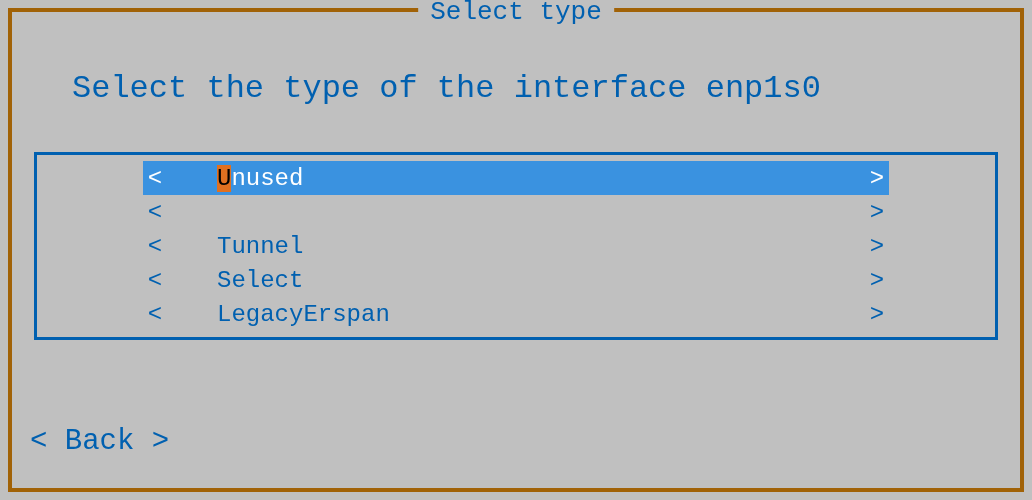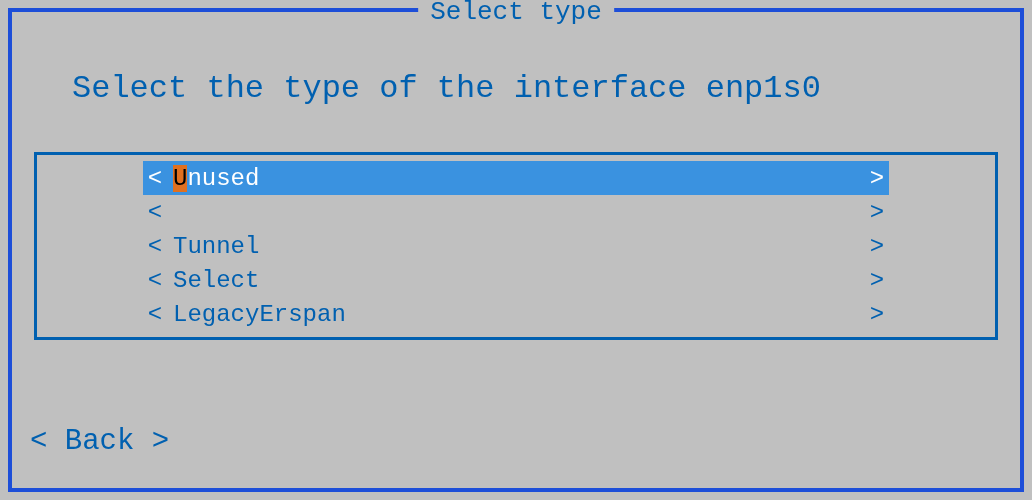--- a/index.html
+++ b/index.html
@@ -15,21 +15,21 @@
       height: 500px;
       position: relative;
       overflow: hidden;
     }
     .outer-box {
       position: absolute;
       top: 8px;
       left: 8px;
       right: 8px;
       bottom: 8px;
-      border: 4px solid #1d4ed8;
+      border: 4px solid #a16207;
     }
     .outer-title {
       position: absolute;
       top: -15px;
       left: 50%;
       transform: translateX(-50%);
       background: #c0c0c0;
       color: #0060b0;
       padding: 0 12px;
       font-size: 26px;
@@ -68,20 +68,21 @@
       width: 24px;
       text-align: center;
     }
     .list-item .bracket-right {
       width: 24px;
       text-align: center;
       margin-left: auto;
     }
     .list-item .label {
       padding-left: 6px;
+      margin-left: 44px;
     }
     .hotkey {
       background: #e07020;
       color: #000000;
     }
     .back-button {
       position: absolute;
       bottom: 30px;
       left: 18px;
       color: #0060b0;

